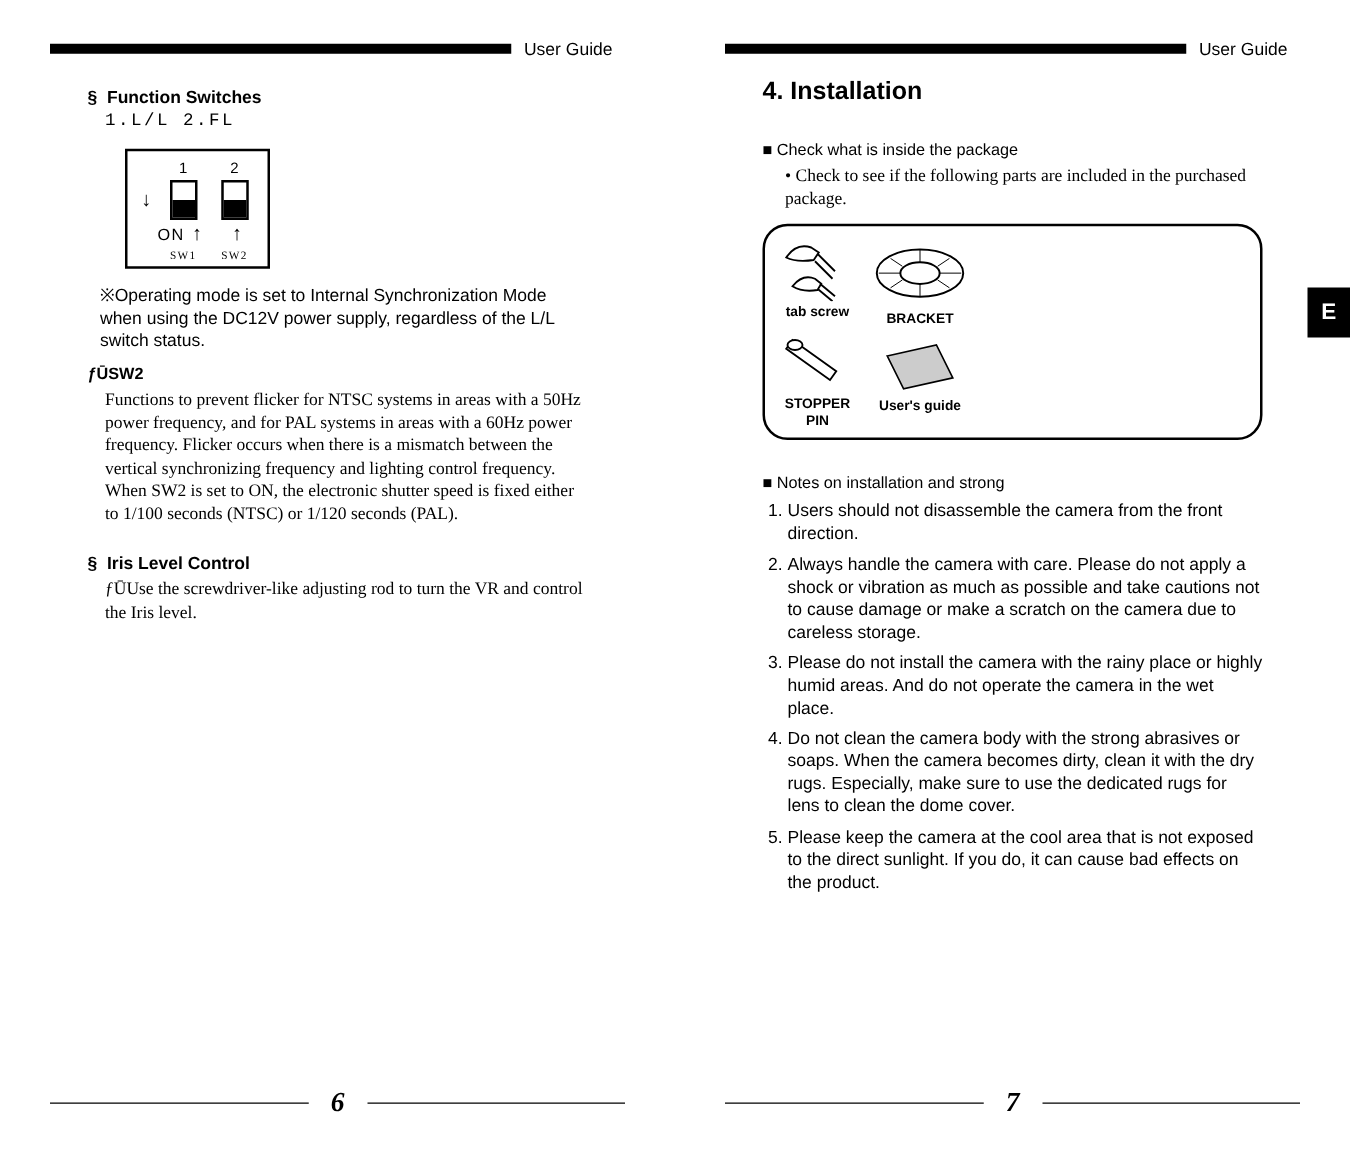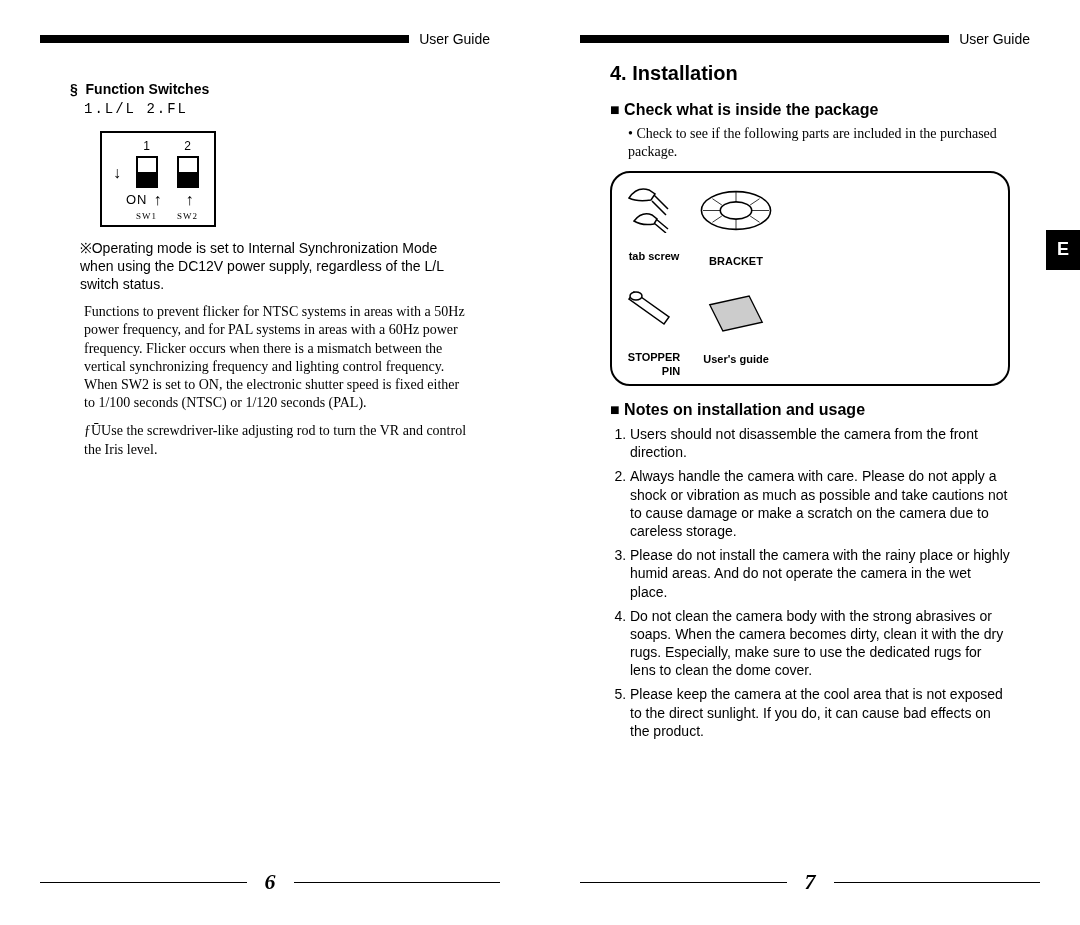--- a/index.html
+++ b/index.html
@@ -39,21 +39,21 @@
     padding: 0 10px;
     font-size: 14px;
     white-space: nowrap;
   }
   .content {
     padding: 0 30px;
   }
   .sec-heading {
     font-weight: bold;
     font-size: 14px;
-    margin-top: 32px;
+    margin-top: 20px;
   }
   .mono {
     font-family: "Courier New", monospace;
     letter-spacing: 2px;
   }
   .switch-box {
     border: 2px solid #000;
     width: 100px;
     margin: 12px 0 12px 30px;
     padding: 6px 6px 2px 6px;
@@ -67,35 +67,35 @@
   }
   .srect .fill { position:absolute; left:0; right:0; bottom:0; height:50%; background:#000;}
   .arrow-down::before { content:"↓"; font-size:16px;}
   .arrow-up::before { content:"↑"; font-size:16px;}
   .sw-labels { display:flex; justify-content: space-around; font-size:9px; letter-spacing:1px;font-family:Liberation Serif, serif;}
   .on-row { display:flex; align-items:center; gap:6px; margin-top:2px;}
   .on-row .lbl { font-size:13px; letter-spacing:1px;}
   .swname { font-weight:bold; font-size:13px;}
   .para { margin:4px 0 10px 0;font-family:Liberation Serif, serif;}
   .note { margin:8px 0 10px 10px;}
-  .subh { font-weight:bold; font-size:16px; margin-top:14px;}
+  .subh { font-weight:normal; font-size:13px; margin-top:26px;}
   h2.title { font-size:20px; font-weight:bold; margin:4px 0 8px 0;}
   .blk-bullet::before { content:"■ "; }
   .pkg-box {
     border:2px solid #000;
     border-radius:20px;
     padding:10px 12px 6px 12px;
     margin:8px 0 12px 0;
     display:flex;
     gap:12px;
     align-items:flex-start;
     font-size:11px;
     font-weight:bold;
   }
-  .pkg-col { display:flex; flex-direction:column; align-items:center; gap:16px; text-align:right;}
+  .pkg-col { display:flex; flex-direction:column; align-items:center; gap:2px; text-align:center;}
   .pkg-svg { width:90px; height:80px; }
   .pkg-svg-sm { width:60px; height:50px;}
   .lang-tab {
     position:absolute;
     right:0;
     top:230px;
     width:34px;
     height:40px;
     background:#000;
     color:#fff;
@@ -166,22 +166,24 @@
             <div class="sw-labels">
               <span>SW1</span>
               <span>SW2</span>
             </div>
           </div>
         </div>
       </div>
 
       <div class="note">※Operating mode is set to Internal Synchronization Mode when using the DC12V power supply, regardless of the L/L switch status.</div>
 
+      <div class="swname">ƒŪSW2</div>
       <div class="para" style="margin-left:14px;">Functions to prevent flicker for NTSC systems in areas with a 50Hz power frequency, and for PAL systems in areas with a 60Hz power frequency. Flicker occurs when there is a mismatch between the vertical synchronizing frequency and lighting control frequency. When SW2 is set to ON, the electronic shutter speed is fixed either to 1/100 seconds (NTSC) or 1/120 seconds (PAL).</div>
 
+      <div class="sec-heading">§&nbsp; Iris Level Control</div>
       <div class="para" style="margin-left:14px;">ƒŪUse the screwdriver-like adjusting rod to turn the VR and control the Iris level.</div>
     </div>
 
     <div class="footer">
       <div class="fline"></div>
       <div class="pagenum">6</div>
       <div class="fline"></div>
     </div>
   </div>
 
@@ -231,21 +233,21 @@
             </g>
           </svg>
           <span>BRACKET</span>
           <svg class="pkg-svg-sm" style="width:70px;height:45px;margin-top:6px;" viewBox="0 0 80 50">
             <polygon points="10,15 55,5 70,35 25,45" fill="#ccc" stroke="#000" stroke-width="1.5"></polygon>
           </svg>
           <span>User's guide</span>
         </div>
       </div>
 
-      <div class="subh blk-bullet"><span>Notes on installation and usage</span></div>
+      <div class="subh blk-bullet"><span>Notes on installation and strong</span></div>
       <ol class="notes">
         <li>Users should not disassemble the camera from the front direction.</li>
         <li>Always handle the camera with care. Please do not apply a shock or vibration as much as possible and take cautions not to cause damage or make a scratch on the camera due to careless storage.</li>
         <li>Please do not install the camera with the rainy place or highly humid areas. And do not operate the camera in the wet place.</li>
         <li>Do not clean the camera body with the strong abrasives or soaps. When the camera becomes dirty, clean it with the dry rugs. Especially, make sure to use the dedicated rugs for lens to clean the dome cover.</li>
         <li>Please keep the camera at the cool area that is not exposed to the direct sunlight. If you do, it can cause bad effects on the product.</li>
       </ol>
     </div>
 
     <div class="footer">

